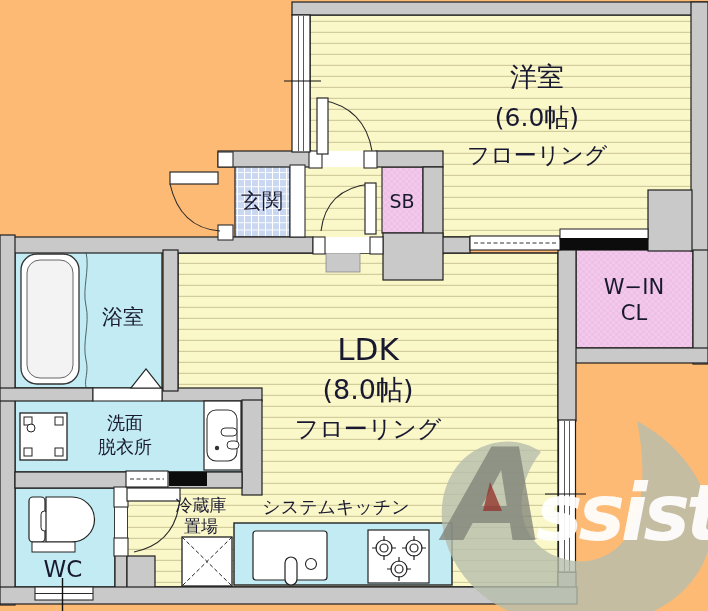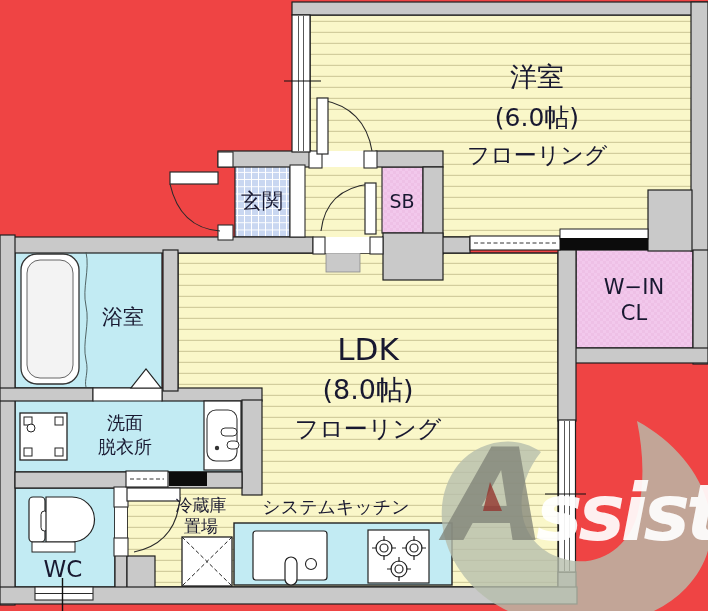--- a/index.html
+++ b/index.html
@@ -1,16 +1,16 @@
 <!DOCTYPE html>
 <html><head>
 <meta charset="utf-8">
 <style>
   html,body{margin:0;padding:0;background:#fff;}
-  #stage{position:relative;width:708px;height:611px;background:#ef4444;overflow:hidden;}
+  #stage{position:relative;width:708px;height:611px;background:#fdba74;overflow:hidden;}
   svg{display:block;}
   .lbl{font-family:"DejaVu Sans","Liberation Sans",sans-serif;fill:#181830;}
   .wm{font-family:"DejaVu Sans","Liberation Sans",sans-serif;font-style:italic;font-weight:bold;}
 </style>
 </head>
 <body>
 
 <div id="stage">
 <svg width="708" height="611" viewBox="0 0 708 611">
   <defs>

